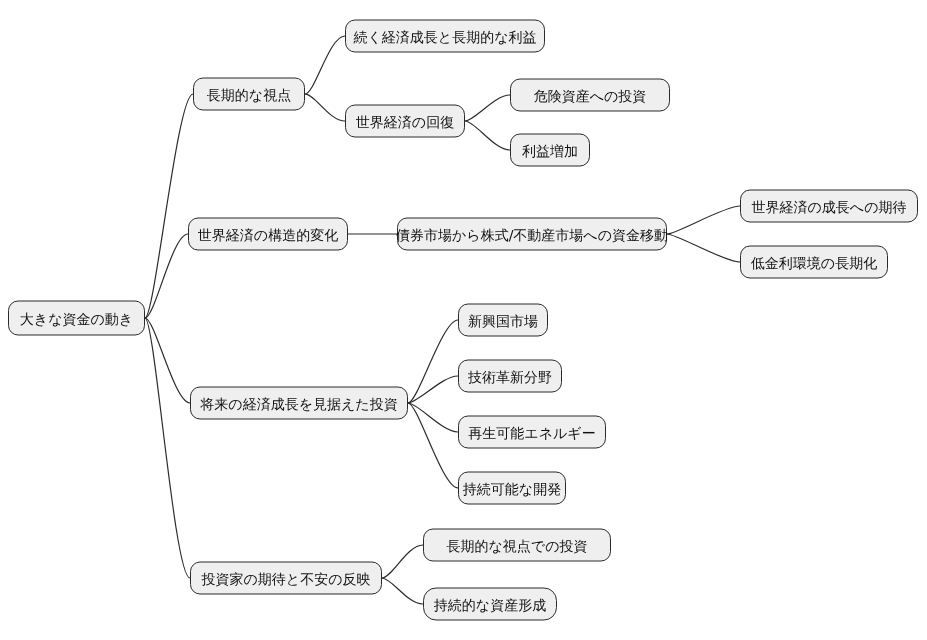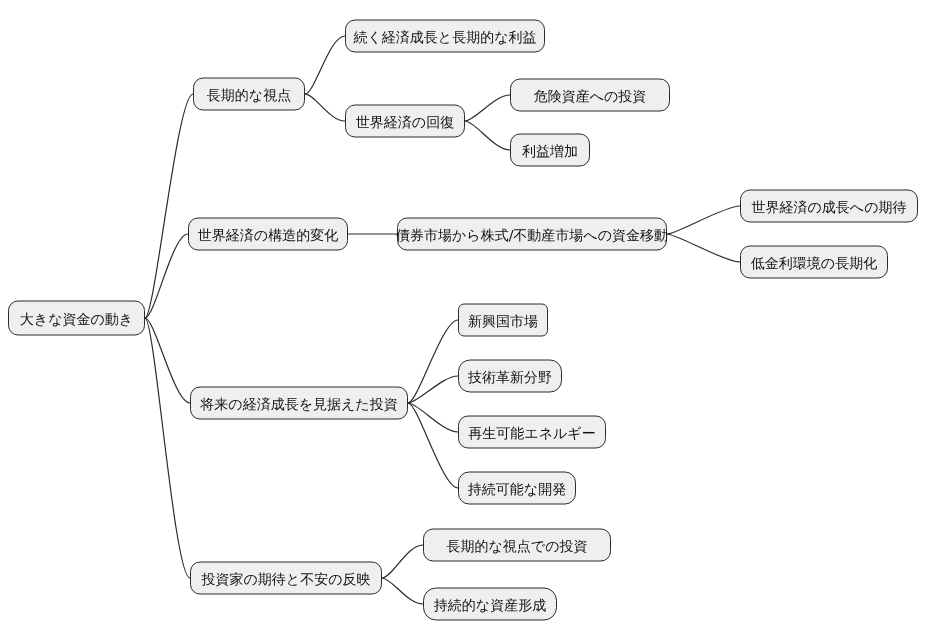--- a/index.html
+++ b/index.html
@@ -85,22 +85,22 @@
   <div class="node" style="left:345px; top:121px; width:120px;">世界経済の回復</div>
   <div class="node" style="left:510px; top:95px; width:160px;">危険資産への投資</div>
   <div class="node" style="left:510px; top:150px; width:80px;">利益増加</div>
 
   <div class="node" style="left:188px; top:234px; width:160px;text-align:right;">世界経済の構造的変化</div>
   <div class="node" style="left:397px; top:234px; width:270px;">債券市場から株式/不動産市場への資金移動</div>
   <div class="node" style="left:740px; top:206px; width:178px;">世界経済の成長への期待</div>
   <div class="node" style="left:740px; top:262px; width:148px;">低金利環境の長期化</div>
 
   <div class="node" style="left:190px; top:403px; width:218px;">将来の経済成長を見据えた投資</div>
-  <div class="node" style="left:458px; top:320px; width:90px;border-radius:6px;">新興国市場</div>
-  <div class="node" style="left:458px; top:376px; width:104px;border-radius:12px;">技術革新分野</div>
+  <div class="node" style="left:458px; top:320px; width:90px;">新興国市場</div>
+  <div class="node" style="left:458px; top:376px; width:104px;">技術革新分野</div>
   <div class="node" style="left:458px; top:432px; width:148px;">再生可能エネルギー</div>
-  <div class="node" style="left:458px; top:488px; width:118px;border-radius:11px;">持続可能な開発</div>
+  <div class="node" style="left:458px; top:488px; width:108px;">持続可能な開発</div>
 
   <div class="node" style="left:190px; top:578px; width:192px;">投資家の期待と不安の反映</div>
   <div class="node" style="left:423px; top:545px; width:188px;">長期的な視点での投資</div>
   <div class="node" style="left:423px; top:604px; width:134px;border-radius:13px;">持続的な資産形成</div>
 
 </div>
 
 </body></html>

